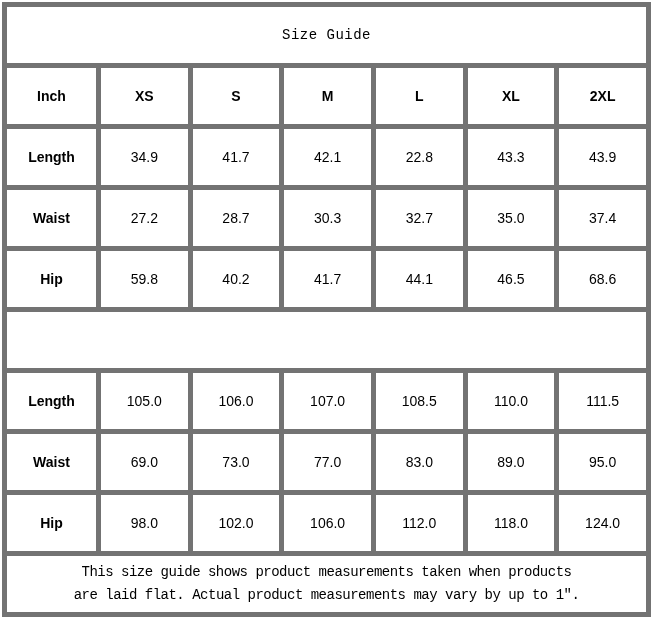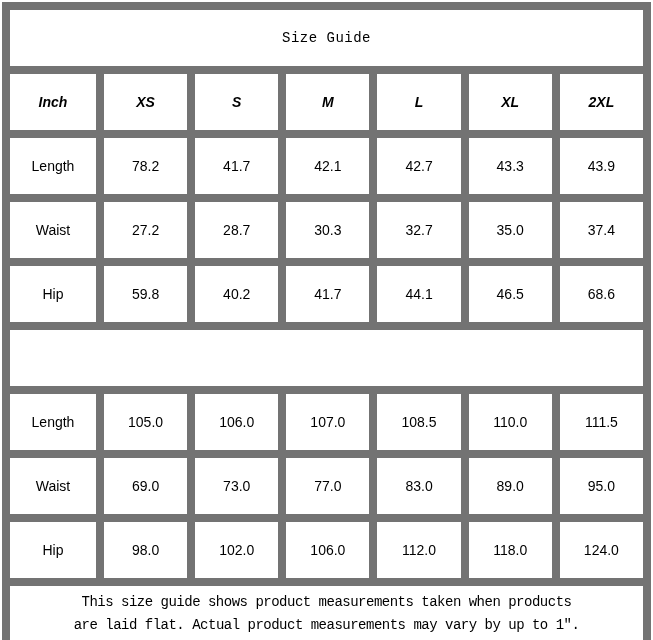--- a/index.html
+++ b/index.html
@@ -14,41 +14,40 @@
     overflow: hidden;
   }
   table.size-table {
     border-collapse: collapse;
     table-layout: fixed;
     width: 649px;
     margin: 2px 0 0 2px;
     font-family: "Liberation Sans", sans-serif;
   }
   table.size-table td {
-    border: 8px solid #737373;
+    border: 5px solid #737373;
     text-align: center;
     vertical-align: middle;
     height: 56px;
     padding: 0;
     font-size: 14px;
     overflow: hidden;
     white-space: nowrap;
   }
   td.title-cell {
     font-family: "Liberation Mono", "DejaVu Sans Mono", monospace;
     font-size: 24px;
     font-weight: 400;
     letter-spacing: 0.5px;
   }
   td.hd {
     font-weight: bold;
-    font-style: italic;
   }
   td.label-cell {
-    font-weight: normal;
+    font-weight: bold;
   }
   td.spacer-cell {
     height: 53px;
   }
   td.footer-cell {
     font-family: "Liberation Mono", "DejaVu Sans Mono", monospace;
     font-size: 14px;
     text-align: left;
     padding-left: 62px;
     line-height: 23px;
@@ -82,24 +81,24 @@
     <td class="hd">XS</td>
     <td class="hd">S</td>
     <td class="hd">M</td>
     <td class="hd">L</td>
     <td class="hd">XL</td>
     <td class="hd">2XL</td>
   </tr>
 
   <tr>
     <td class="label-cell">Length</td>
-    <td>78.2</td>
+    <td>34.9</td>
     <td>41.7</td>
     <td>42.1</td>
-    <td>42.7</td>
+    <td>22.8</td>
     <td>43.3</td>
     <td>43.9</td>
   </tr>
 
   <tr>
     <td class="label-cell">Waist</td>
     <td>27.2</td>
     <td>28.7</td>
     <td>30.3</td>
     <td>32.7</td>

